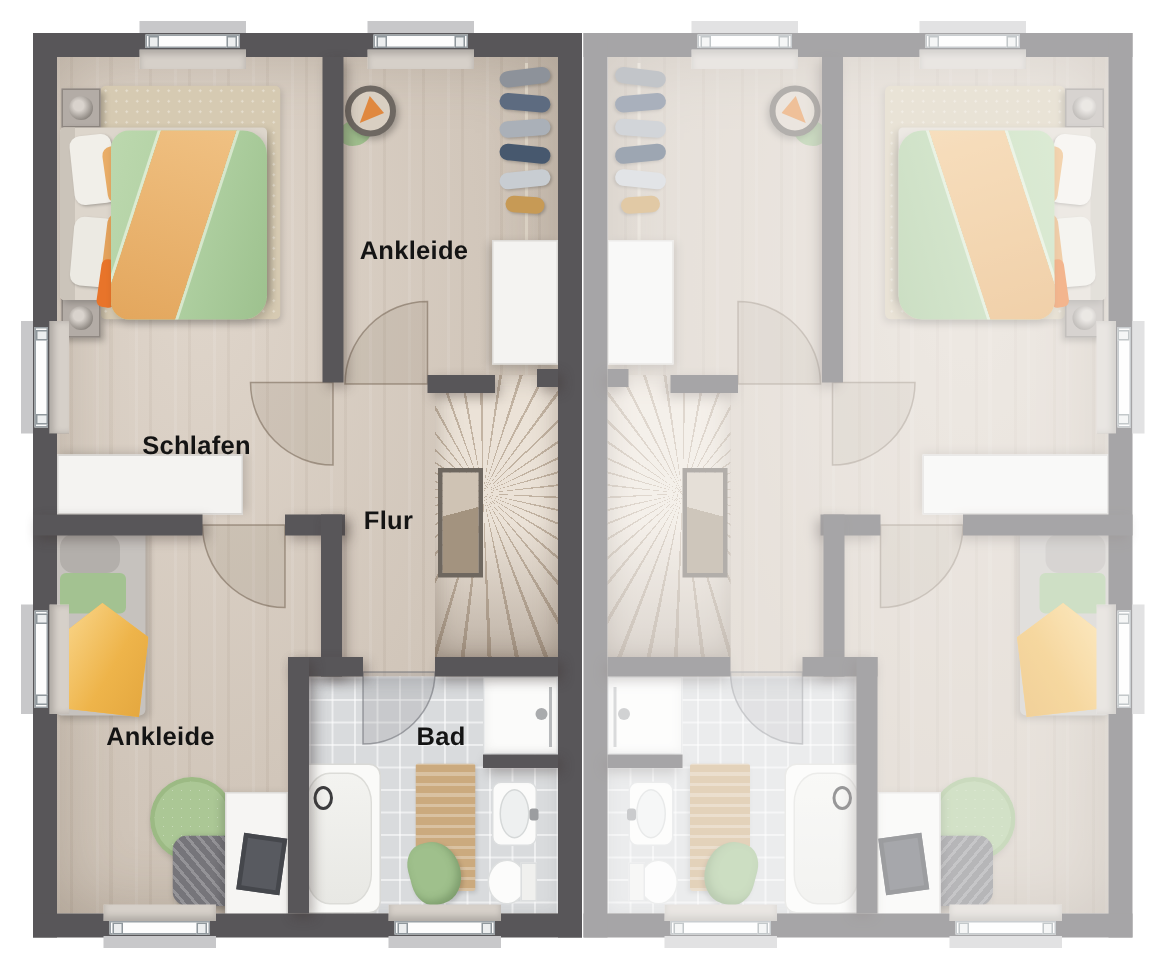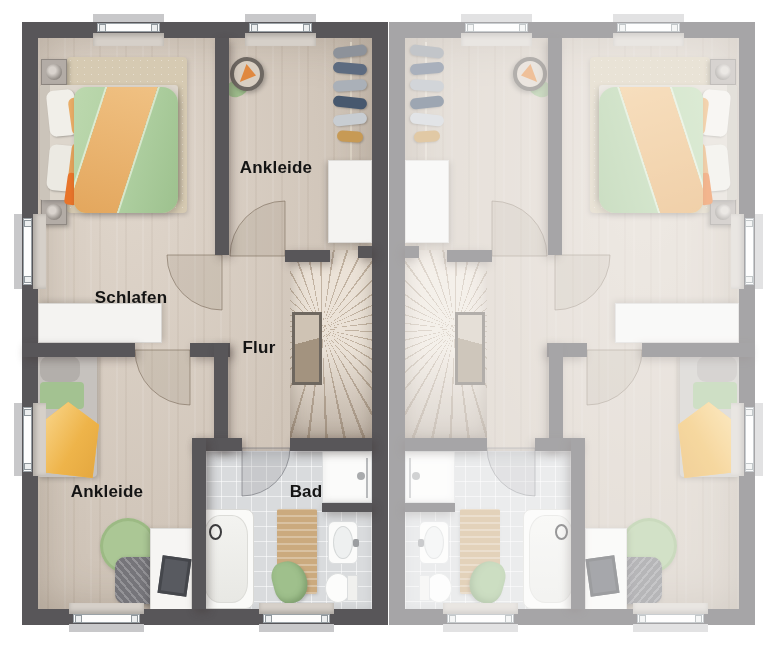--- a/index.html
+++ b/index.html
@@ -173,21 +173,21 @@
   .toilet{left:303px;top:550px;width:33px;height:30px;}
   .toilet::before{content:"";position:absolute;left:0;top:1px;width:24px;height:28px;border-radius:50%;
     background:#fcfcfb;border:1px solid #dddfdf;}
   .toilet::after{content:"";position:absolute;right:0;top:3px;width:9px;height:24px;background:#f0f0ee;border:1px solid #dcdedf;}
 
   
   .arcs{left:0;top:0;z-index:12;}
   .room-label{font-size:17px;font-weight:600;line-height:1;color:var(--label-text);letter-spacing:.2px;
     white-space:nowrap;transform:translate(-50%,-50%);z-index:40;}
   .lbl-schlafen{left:109px;top:235px;margin-top:40px;} .lbl-ankleide{left:254px;top:145px;text-align:right;}
-  .lbl-flur{left:237px;top:325px;} .lbl-arbeiten{left:85px;top:469px;} .lbl-bad{left:284px;top:469px;}
+  .lbl-flur{left:237px;top:325px;} .lbl-arbeiten{left:85px;top:469px;} .lbl-bad{left:272px;top:469px;}
   .fade-overlay{position:absolute;inset:-14px;background:var(--fade-overlay);z-index:60;pointer-events:none;}
 </style>
 </head>
 <body>
 
 <div class="stage">
   <div class="unit" id="unit-left">
 
     <div class="floor"></div>
     <div class="floor-bad"></div>

